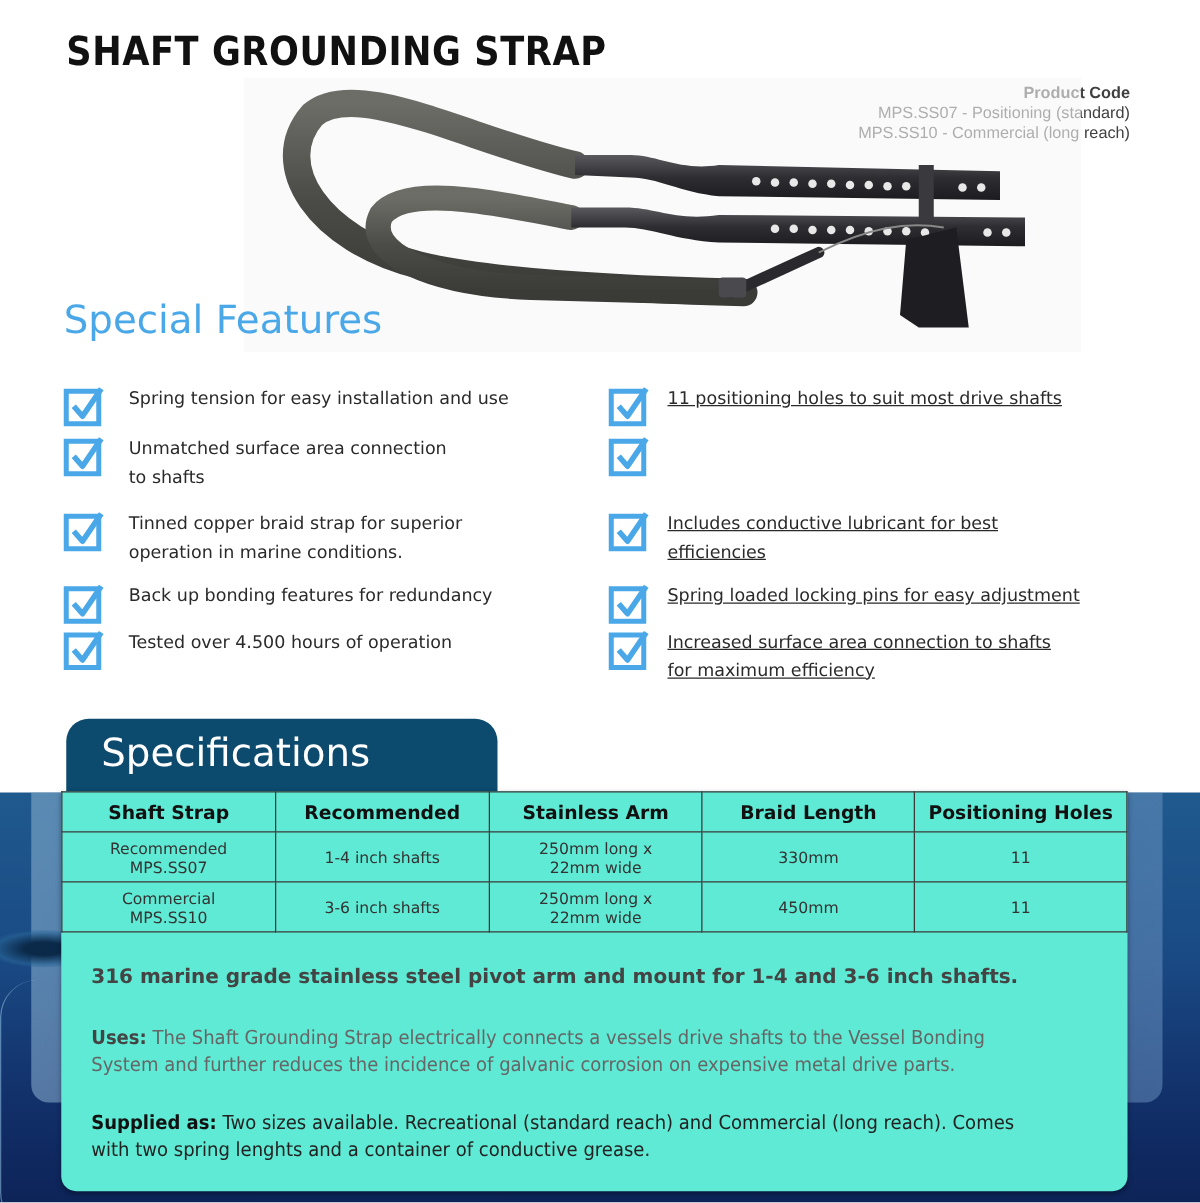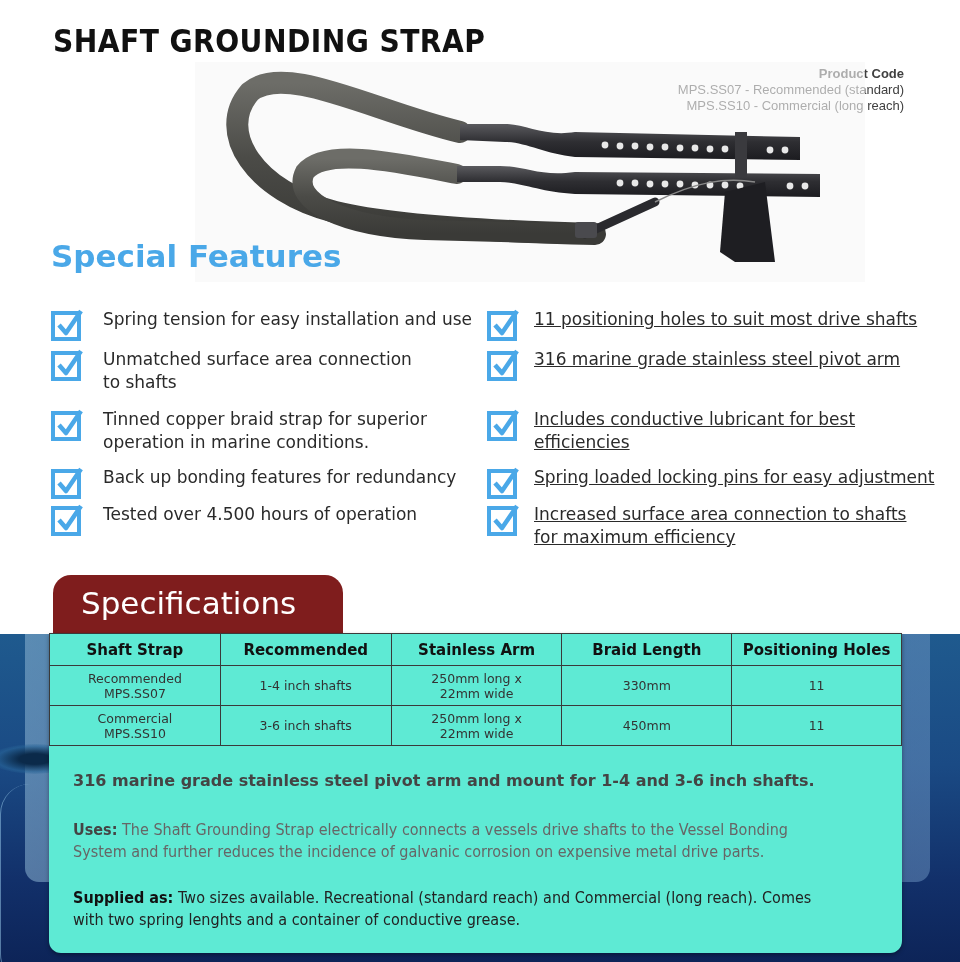--- a/index.html
+++ b/index.html
@@ -17,30 +17,30 @@
     position: absolute; right: 56px; top: 66px; text-align: right;
     font-family: "Liberation Sans", sans-serif; font-size: 13px; line-height: 16px; color: #404040;
   }
   .product-code .pc-label { font-weight: bold; }
 
   
   .product-image { position: absolute; left: 195px; top: 62px; width: 670px; height: 220px; }
 
   .features-heading {
     position: absolute; left: 51px; top: 238px;
-    font-family: "DejaVu Sans", sans-serif; font-size: 31px; color: #4aa8e8; font-weight: bold;
+    font-family: "DejaVu Sans", sans-serif; font-size: 31px; color: #4aa8e8; font-weight: normal;
   }
 
   .feat-col { position: absolute; top: 308px; }
   .feat-col.left { left: 50px; width: 430px; }
   .feat-col.right { left: 486px; width: 460px; }
   .feat { position: absolute; left: 0; display: flex; }
   .feat .check { width: 34px; height: 34px; flex: 0 0 34px; margin-top: 0px; }
   .feat .txt {
-    margin-left: 19px; font-size: 17px; line-height: 22.5px; color: #2a2a2a;
+    margin-left: 19px; font-size: 14px; line-height: 22.5px; color: #2a2a2a;
     font-family: "DejaVu Sans", sans-serif;
   }
   .feat-col.right .feat .txt { margin-left: 14px; text-decoration: underline; }
 
   
   .ocean {
     position: absolute; left: 0; top: 634px; width: 960px; height: 328px;
     background: linear-gradient(180deg, #1f5a8e 0%, #1a4a84 40%, #12306a 75%, #0d2458 100%);
     overflow: hidden;
   }
@@ -53,22 +53,22 @@
     position: absolute; left: -10px; top: 110px; width: 90px; height: 30px;
     border-radius: 50%; background: radial-gradient(ellipse, #0b2a4a 25%, rgba(40,100,150,0.6) 60%, transparent 75%);
   }
   .ocean .line1 {
     position: absolute; left: 0; top: 150px; width: 60px; height: 200px;
     border-left: 1.5px solid rgba(160,210,240,0.5); border-radius: 40px;
   }
 
   
   .spec-tab {
-    position: absolute; left: 53px; top: 575px; width: 290px; height: 64px;
-    background: #7f1d1d; border-radius: 18px 18px 0 0;
+    position: absolute; left: 53px; top: 575px; width: 345px; height: 64px;
+    background: #0c4a6e; border-radius: 18px 18px 0 0;
   }
   .spec-tab span {
     position: absolute; left: 28px; top: 10px; font-size: 31px; color: #ffffff;
     font-family: "DejaVu Sans", sans-serif;
   }
 
   
   .card {
     position: absolute; left: 49px; top: 633px; width: 853px; height: 320px;
     background: #5eead4; border-radius: 0 0 12px 12px;
@@ -96,21 +96,21 @@
   .para b { color: #444; }
   .para.supplied b { color: #111; }
 </style>
 </head>
 <body>
 
 <div class="title">SHAFT GROUNDING STRAP</div>
 
 <div class="product-code">
   <div class="pc-label">Product Code</div>
-  <div>MPS.SS07 - Recommended (standard)</div>
+  <div>MPS.SS07 - Positioning (standard)</div>
   <div>MPS.SS10 - Commercial (long reach)</div>
 </div>
 
 <svg class="product-image" viewBox="0 0 670 220">
   <defs>
     <linearGradient id="braid" x1="0" y1="0" x2="0" y2="1">
       <stop offset="0" stop-color="#6d6d68"></stop>
         <stop offset="0.5" stop-color="#4b4b47"></stop>
         <stop offset="1" stop-color="#3a3a37"></stop>
     </linearGradient>
@@ -228,21 +228,20 @@
     <div class="txt">
         <span class="cell-line">11 positioning holes to suit most drive shafts</span>
       </div>
   </div>
   <div class="feat" style="top:40px">
     <svg class="check" viewBox="0 0 34 34">
         <rect x="3" y="5" width="26" height="26" fill="none" stroke="#4aa8e8" stroke-width="4"></rect>
         <path d="M9 17 L16 25 L31 3" fill="none" stroke="#4aa8e8" stroke-width="4.5" stroke-linejoin="round"></path>
       </svg>
     <div class="txt">
-        <span class="cell-line">316 marine grade stainless steel pivot arm</span>
       </div>
   </div>
   <div class="feat" style="top:100px">
     <svg class="check" viewBox="0 0 34 34">
         <rect x="3" y="5" width="26" height="26" fill="none" stroke="#4aa8e8" stroke-width="4"></rect>
         <path d="M9 17 L16 25 L31 3" fill="none" stroke="#4aa8e8" stroke-width="4.5" stroke-linejoin="round"></path>
       </svg>
     <div class="txt">
         <span class="cell-line">Includes conductive lubricant for best</span>
         <span class="cell-line">efficiencies</span>

